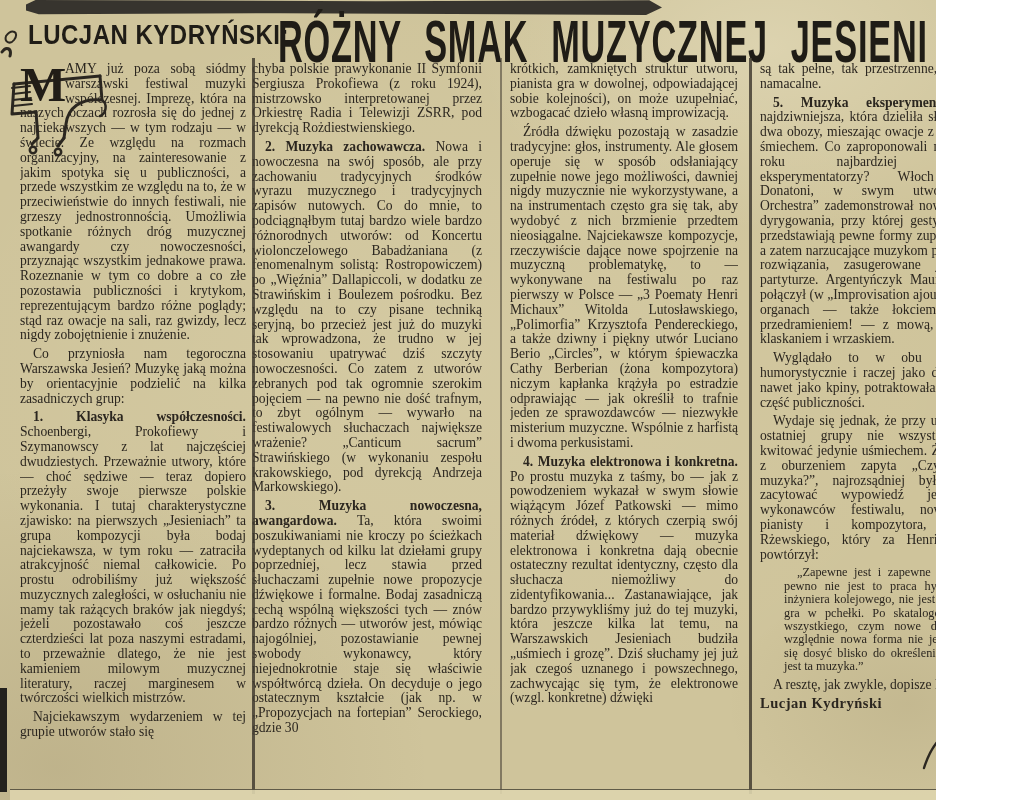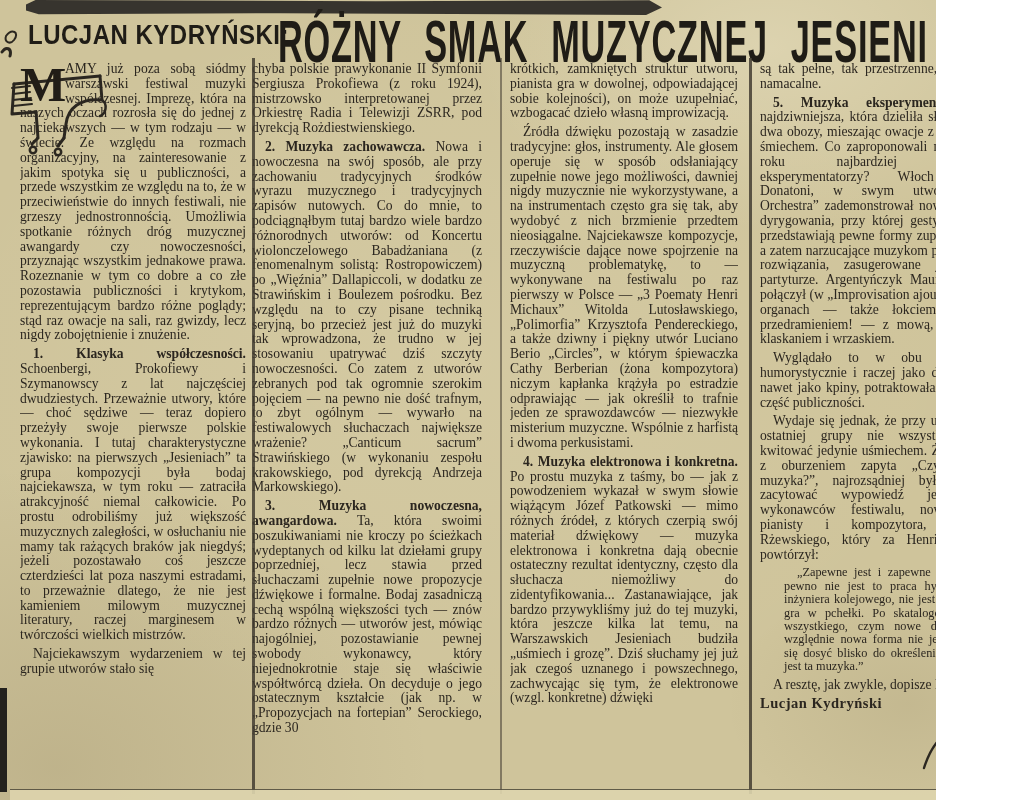--- a/index.html
+++ b/index.html
@@ -95,20 +95,21 @@
     <path d="M12,62 L30,60 M13,68 L30,66 M13,74 L31,72 M13,80 L32,78" stroke-width="2"></path>
     <path d="M36,86 L38,112 L32,118"></path>
     <path d="M64,112 L58,120"></path>
     <circle cx="33" cy="124" r="3.2" stroke-width="2.5"></circle>
     <circle cx="58" cy="126" r="3.2" stroke-width="2.5"></circle>
     <path d="M102,74 C108,78 106,88 100,90" stroke-width="2.5"></path>
   </svg>
 
   <div class="col col-1">
     <p class="para"><span class="dropcap">M</span><span>AMY już poza sobą siódmy warszawski festiwal muzyki współczesnej. Imprezę, która na naszych oczach rozrosła się do jednej z najciekawszych — w tym rodzaju — w świecie. Ze względu na rozmach organizacyjny, na zainteresowanie z jakim spotyka się u publiczności, a przede wszystkim ze względu na to, że w przeciwieństwie do innych festiwali, nie grzeszy jednostronnością. Umożliwia spotkanie różnych dróg muzycznej awangardy czy nowoczesności, przyznając wszystkim jednakowe prawa. Rozeznanie w tym co dobre a co złe pozostawia publiczności i krytykom, reprezentującym bardzo różne poglądy; stąd raz owacje na sali, raz gwizdy, lecz nigdy zobojętnienie i znużenie.</span></p>
+    <p class="para indent">Co przyniosła nam tegoroczna Warszawska Jesień? Muzykę jaką można by orientacyjnie podzielić na kilka zasadniczych grup:</p>
     <p class="para indent"><b class="lead">1. Klasyka współczesności.</b> <span>Schoenbergi, Prokofiewy i Szymanowscy z lat najczęściej dwudziestych. Przeważnie utwory, które — choć sędziwe — teraz dopiero przeżyły swoje pierwsze polskie wykonania. I tutaj charakterystyczne zjawisko: na pierwszych „Jesieniach” ta grupa kompozycji była bodaj najciekawsza, w tym roku — zatraciła atrakcyjność niemal całkowicie. Po prostu odrobiliśmy już większość muzycznych zaległości, w osłuchaniu nie mamy tak rażących braków jak niegdyś; jeżeli pozostawało coś jeszcze czterdzieści lat poza naszymi estradami, to przeważnie dlatego, że nie jest kamieniem milowym muzycznej literatury, raczej marginesem w twórczości wielkich mistrzów.</span></p>
     <p class="para indent">Najciekawszym wydarzeniem w tej grupie utworów stało się</p>
   </div>
 
   <div class="col col-2">
     <p class="para">chyba polskie prawykonanie II Symfonii Sergiusza Prokofiewa (z roku 1924), mistrzowsko interpretowanej przez Orkiestrę Radia i Telewizji ZSRR, pod dyrekcją Rożdiestwienskiego.</p>
     <p class="para indent"><b class="lead">2. Muzyka zachowawcza.</b> <span>Nowa i nowoczesna na swój sposób, ale przy zachowaniu tradycyjnych środków wyrazu muzycznego i tradycyjnych zapisów nutowych. Co do mnie, to podciągnąłbym tutaj bardzo wiele bardzo różnorodnych utworów: od Koncertu wiolonczelowego Babadżaniana (z fenomenalnym solistą: Rostropowiczem) po „Więźnia” Dallapiccoli, w dodatku ze Strawińskim i Boulezem pośrodku. Bez względu na to czy pisane techniką seryjną, bo przecież jest już do muzyki tak wprowadzona, że trudno w jej stosowaniu upatrywać dziś szczyty nowoczesności. Co zatem z utworów zebranych pod tak ogromnie szerokim pojęciem — na pewno nie dość trafnym, to zbyt ogólnym — wywarło na festiwalowych słuchaczach największe wrażenie? „Canticum sacrum” Strawińskiego (w wykonaniu zespołu krakowskiego, pod dyrekcją Andrzeja Markowskiego).</span></p>
     <p class="para indent"><b class="lead">3. Muzyka nowoczesna, awangardowa.</b> <span>Ta, która swoimi poszukiwaniami nie kroczy po ścieżkach wydeptanych od kilku lat dziełami grupy poprzedniej, lecz stawia przed słuchaczami zupełnie nowe propozycje dźwiękowe i formalne. Bodaj zasadniczą cechą wspólną większości tych — znów bardzo różnych — utworów jest, mówiąc najogólniej, pozostawianie pewnej swobody wykonawcy, który niejednokrotnie staje się właściwie współtwórcą dzieła. On decyduje o jego ostatecznym kształcie (jak np. w „Propozycjach na fortepian” Serockiego, gdzie 30</span></p>
   </div>
 

